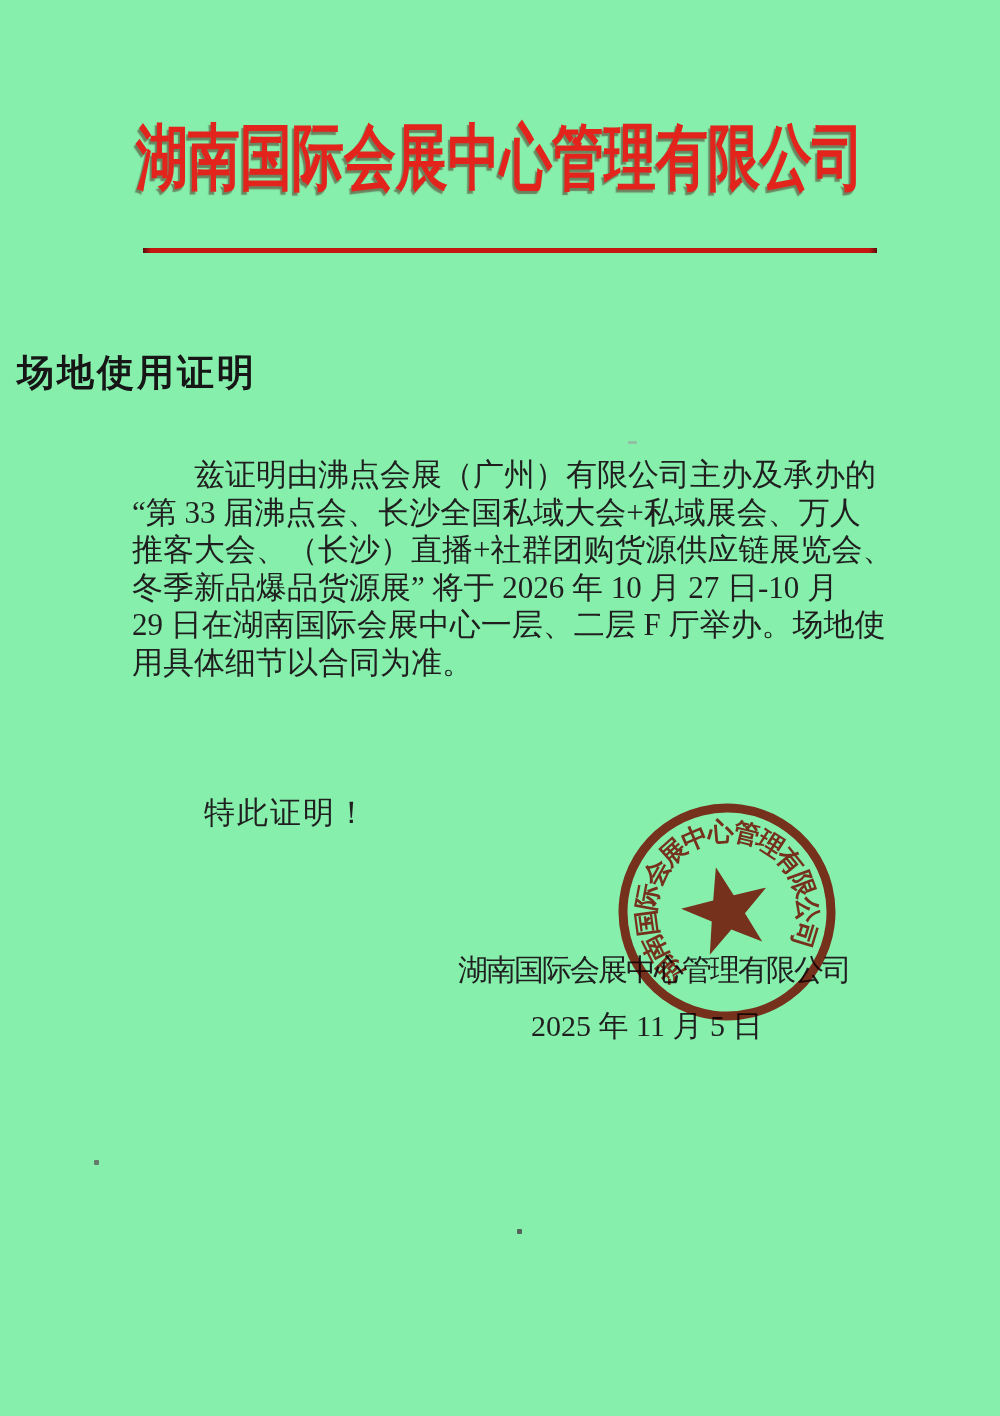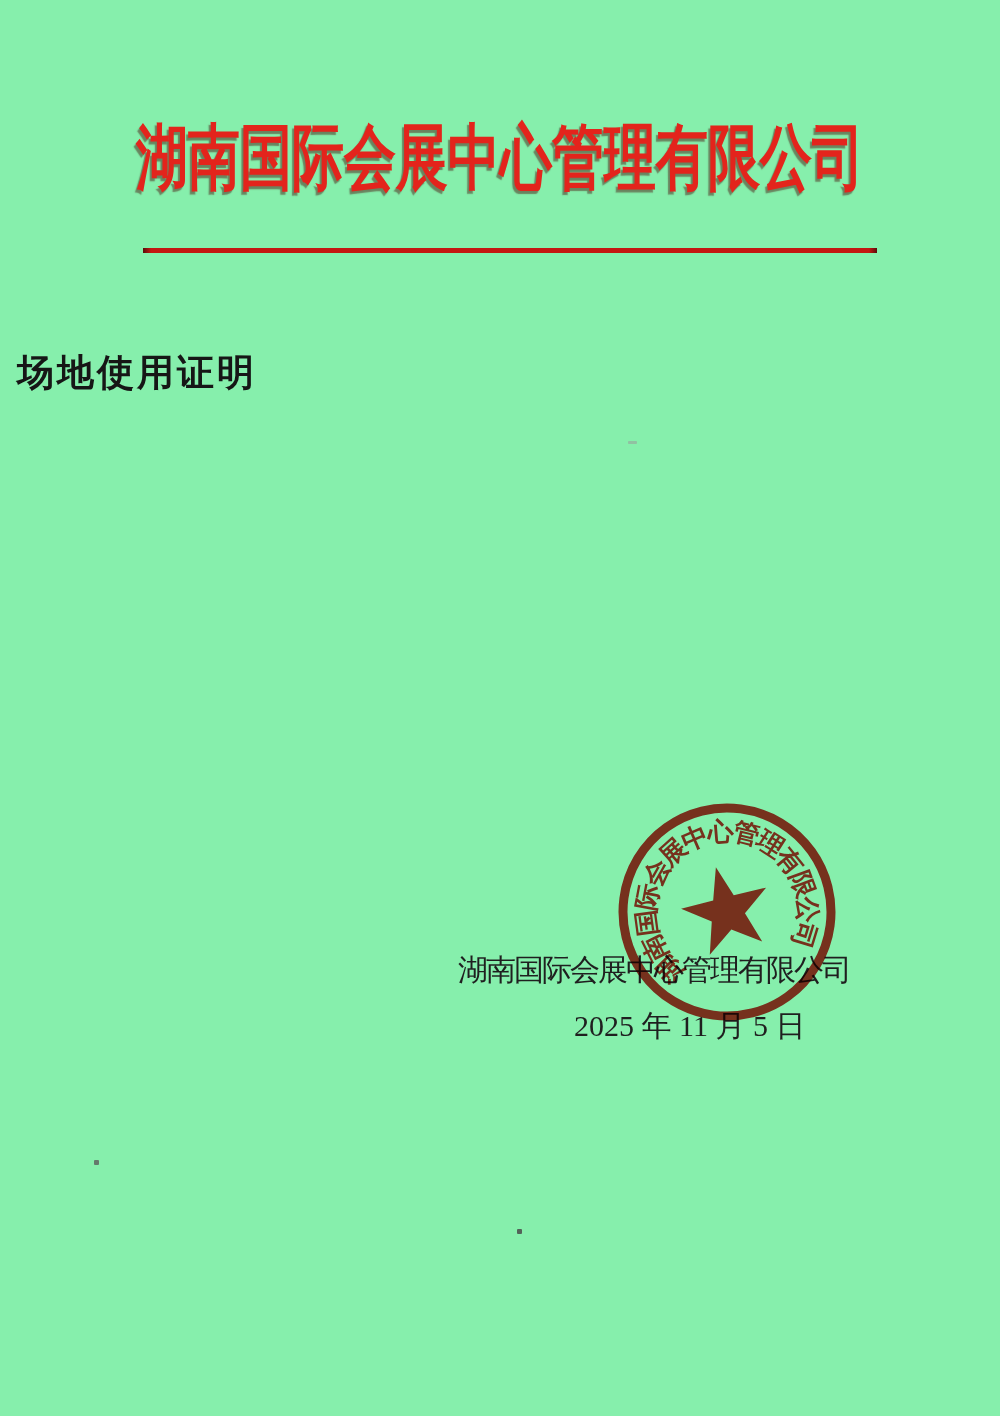--- a/index.html
+++ b/index.html
@@ -42,21 +42,21 @@
   .body-line.indent{padding-left:62px;}
   .closing{
     position:absolute;top:792px;left:204px;
     font-size:31px;color:var(--ink);letter-spacing:2px;
   }
   .signature{
     position:absolute;top:950px;left:458px;
     font-size:30px;letter-spacing:-2px;color:var(--ink);white-space:nowrap;
   }
   .date-line{
-    position:absolute;top:1006px;left:574px;
+    position:absolute;top:1006px;left:531px;
     font-size:30px;color:var(--ink);white-space:nowrap;
   }
   .seal{
     position:absolute;left:612px;top:797px;width:230px;height:230px;
     mix-blend-mode:multiply;opacity:.93;
     transform:rotate(-1deg);
   }
   .seal .ring{fill:none;stroke:var(--seal-red);stroke-width:9px;}
   .seal .star{fill:var(--seal-red);}
   .seal text{
@@ -75,21 +75,30 @@
 <div class="page">
 
   <header class="letterhead">
     <span class="letterhead-text">湖南国际会展中心管理有限公司</span>
   </header>
 
   <div class="red-rule"></div>
 
   <h1 class="doc-title">场地使用证明</h1>
 
+  <div class="body-block">
+    <div class="body-line indent">兹证明由沸点会展（广州）有限公司主办及承办的</div>
+    <div class="body-line">“第 33 届沸点会、长沙全国私域大会+私域展会、万人</div>
+    <div class="body-line">推客大会、（长沙）直播+社群团购货源供应链展览会、</div>
+    <div class="body-line">冬季新品爆品货源展” 将于 2026 年 10 月 27 日-10 月</div>
+    <div class="body-line">29 日在湖南国际会展中心一层、二层 F 厅举办。场地使</div>
+    <div class="body-line">用具体细节以合同为准。</div>
+  </div>
 
+  <div class="closing">特此证明！</div>
 
   <div class="signature">湖南国际会展中心管理有限公司</div>
 
   <div class="date-line">2025 年 11 月 5 日</div>
 
   <svg class="seal" viewBox="0 0 230 230" aria-hidden="true">
     <g transform="rotate(-13 115 115)">
       <circle class="ring" cx="115" cy="115" r="104"></circle>
       <polygon class="star" points="115,69 125.6,100.4 158.8,100.8 132.1,120.6 142,152.2 115,133 88,152.2 97.9,120.6 71.2,100.8 104.4,100.4"></polygon>
       <g id="seal-chars">

